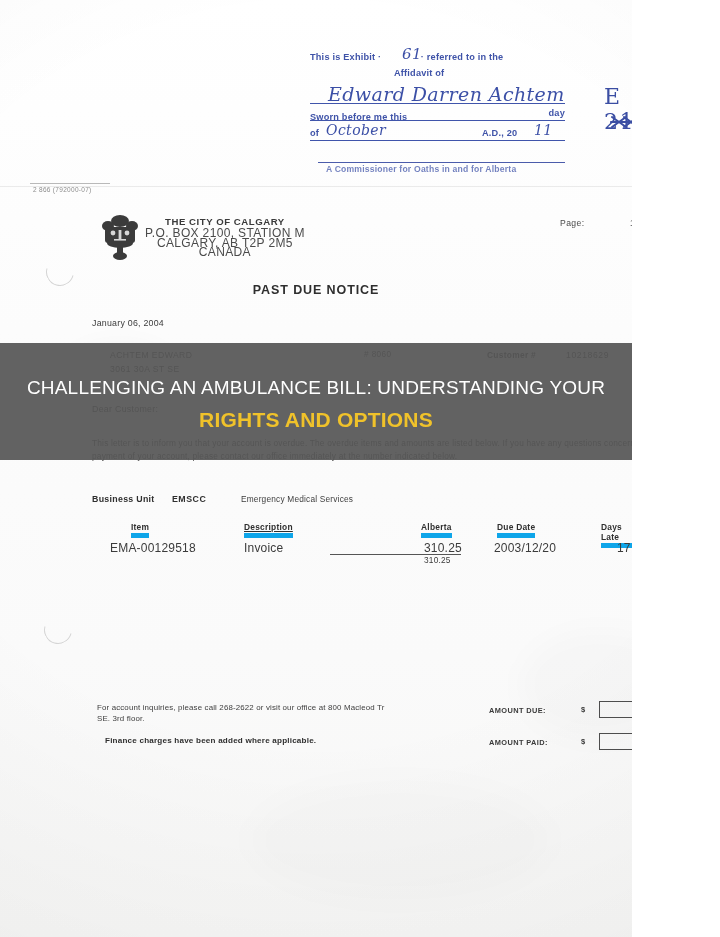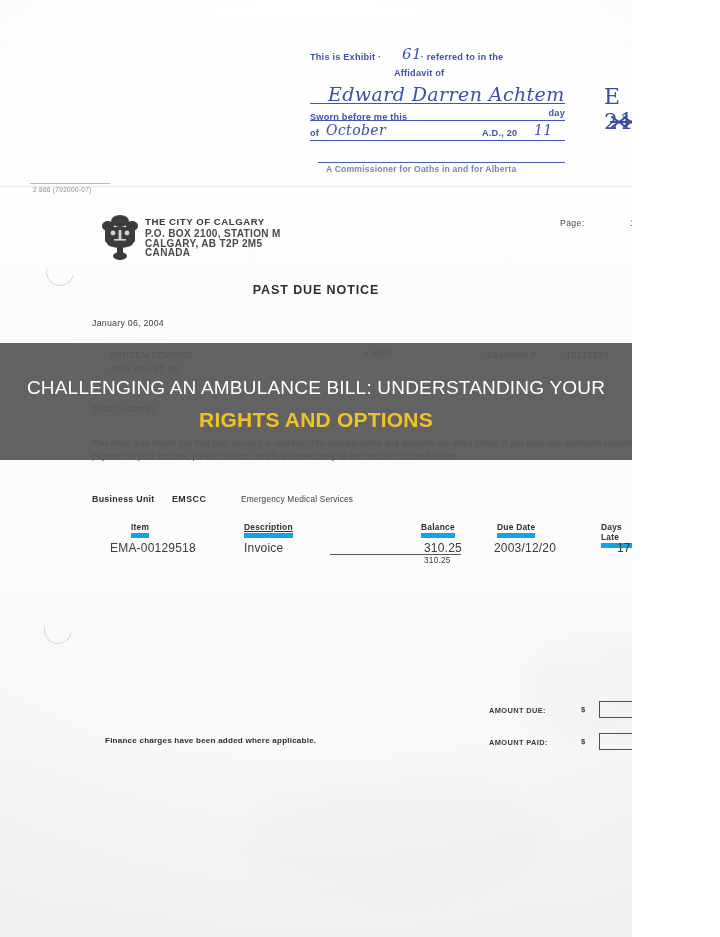--- a/index.html
+++ b/index.html
@@ -120,32 +120,33 @@
   
   .crest {
     position: absolute;
     left: 101px; top: 212px;
     width: 38px; height: 48px;
   }
   .lh-block {
     position: absolute;
     left: 145px; top: 216px;
     color: #3a3a3a;
+    text-align: center;
   }
   .lh-name {
     font-size: 9.6px;
     font-weight: 700;
     letter-spacing: 0.55px;
     margin-bottom: 2px;
   }
   .lh-addr {
-    font-size: 10px;
+    font-size: 12px;
     letter-spacing: 0.35px;
     line-height: 9.6px;
-    font-weight: 700;
+    font-weight: 400;
     color: #4a4a4a;
   }
   .page-ind {
     position: absolute;
     top: 218px;
     left: 560px;
     font-size: 8.6px;
     color: #4a4a4a;
     letter-spacing: 0.4px;
   }
@@ -455,33 +456,34 @@
 
   <div class="salutation">Dear Customer:</div>
   <div class="body-par">This letter is to inform you that your account is overdue.  The overdue items and amounts are listed below.  If you have any questions concerning payment of your account, please contact our office immediately at the number indicated below.</div>
 
   <div class="bu-lbl">Business Unit</div>
   <div class="bu-code">EMSCC</div>
   <div class="bu-desc">Emergency Medical Services</div>
 
   <div class="th th-item">Item</div>
   <div class="th th-desc">Description</div>
-  <div class="th th-bal">Balance</div>
+  <div class="th th-bal">Alberta</div>
   <div class="th th-due">Due Date</div>
   <div class="th th-late">Days Late</div>
 
   <div class="td td-item">EMA-00129518</div>
   <div class="td td-desc">Invoice</div>
   <div class="td td-bal">310.25</div>
   <div class="td td-due">2003/12/20</div>
   <div class="td td-late">17</div>
 
   <div class="total-rule"></div>
   <div class="td-total">310.25</div>
 
+  <div class="foot-inq">For account inquiries, please call 268-2622 or visit our office at 800 Macleod Tr SE. 3rd floor.</div>
   <div class="foot-fin">Finance charges have been added where applicable.</div>
 
   <div class="amt-lbl amt-due-lbl">AMOUNT DUE:</div>
   <div class="amt-cur amt-cur-due">$</div>
   <div class="amt-box amt-box-due">
     <span class="amt-val">310.25</span>
   </div>
 
   <div class="amt-lbl amt-paid-lbl">AMOUNT PAID:</div>
   <div class="amt-cur amt-cur-paid">$</div>

